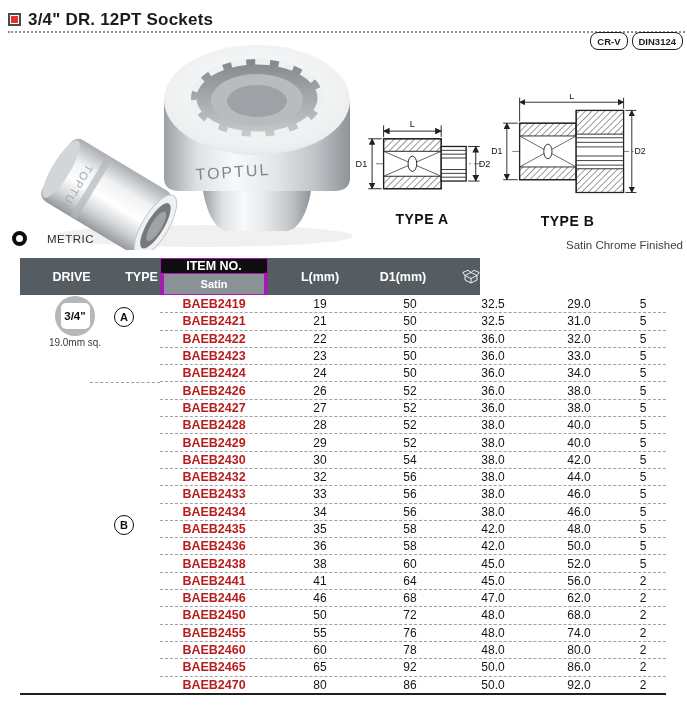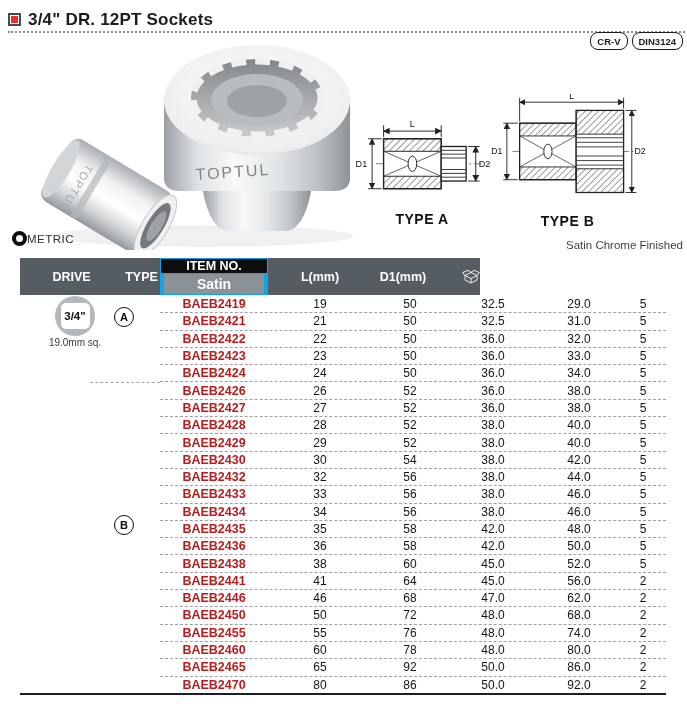--- a/index.html
+++ b/index.html
@@ -22,36 +22,36 @@
   
   .photo { position:absolute; left:28px; top:38px; }
   .diagram { position:absolute; text-align:center; }
   .diagram-a { left:352px; top:110px; width:140px; }
   .diagram-b { left:485px; top:94px; width:165px; }
   .diagram .caption { font-size:14px; font-weight:bold; color:#111; margin-top:1px; letter-spacing:0.5px; }
   svg text { font-family:"Liberation Sans", sans-serif; }
   .dim-label { font-size:9.5px; fill:#111; }
 
   
-  .metric { position:absolute; left:12px; top:231px; display:flex; align-items:center; gap:0; }
+  .metric { position:absolute; left:12px; top:231px; display:flex; align-items:center; gap:20px; }
   .metric-icon { width:15px; height:15px; border:4px solid #0c0c0c; border-radius:50%; background:#fff; }
   .metric-label { font-size:11.5px; color:#2e2e2e; letter-spacing:0.5px; }
   .finish-label { position:absolute; right:4px; top:239px; font-size:11.5px; color:#3a3f43; }
 
   
   .table { position:absolute; left:20px; top:258px; width:646px; }
   .thead { display:flex; height:37px; }
   .th { background:#565d62; color:#fff; font-weight:bold; font-size:12.5px;
     display:flex; align-items:center; justify-content:center;padding-left:28px; }
   .th-drive { width:75px; } .th-type { width:65px; }
-  .th-item { width:108px; background:#0ea5e9; flex-direction:column; justify-content:flex-start; padding:1px; }
+  .th-item { width:108px; background:#a21caf; flex-direction:column; justify-content:flex-start; padding:1px; }
   .th-item .item-top { width:100%; height:20px; background:#0e0e0e; color:#fff;
     display:flex; align-items:center; justify-content:center; font-size:12.5px; font-weight:bold; }
   .th-item .item-sub { width:calc(100% - 6px); height:29px; margin-top:1px; background:#8b9297; color:#fff;
-    display:flex; align-items:center; justify-content:center; font-size:14px; font-weight:bold; }
+    display:flex; align-items:center; justify-content:center; font-size:11px; font-weight:bold; }
   .th-size { width:104px; border-left:1px solid #fff; } .th-l { width:76px; }
   .th-d1 { width:90px; } .th-d2 { width:82px; } .th-qty { width:46px; }
 
   .tbody { position:relative; border-bottom:2px solid #1f1f1f; }
   .rows { margin-left:140px; }
   .trow { display:flex; height:17.3px; align-items:center; border-top:1px dashed #a0a0a0; }
   .rows .trow:first-child { border-top:none; }
   .c { text-align:center; font-size:12px; color:#141414; }
   .c-item { width:108px; font-weight:bold; font-size:12.5px; color:#b91c1c; }
   .c-size { width:104px; } .c-l { width:76px; } .c-d1 { width:90px; }

